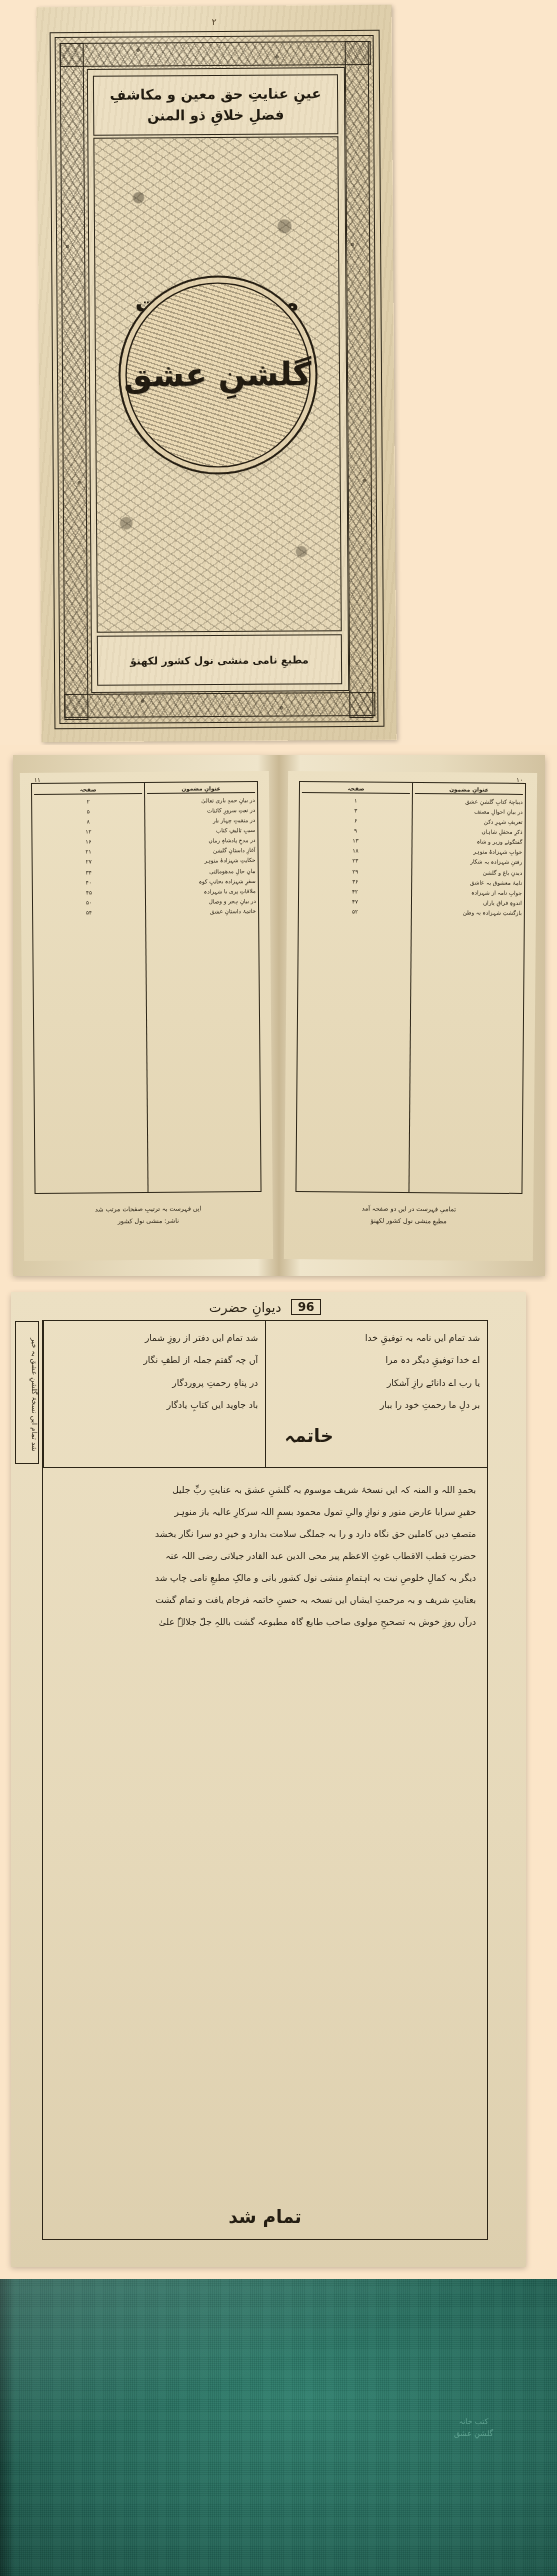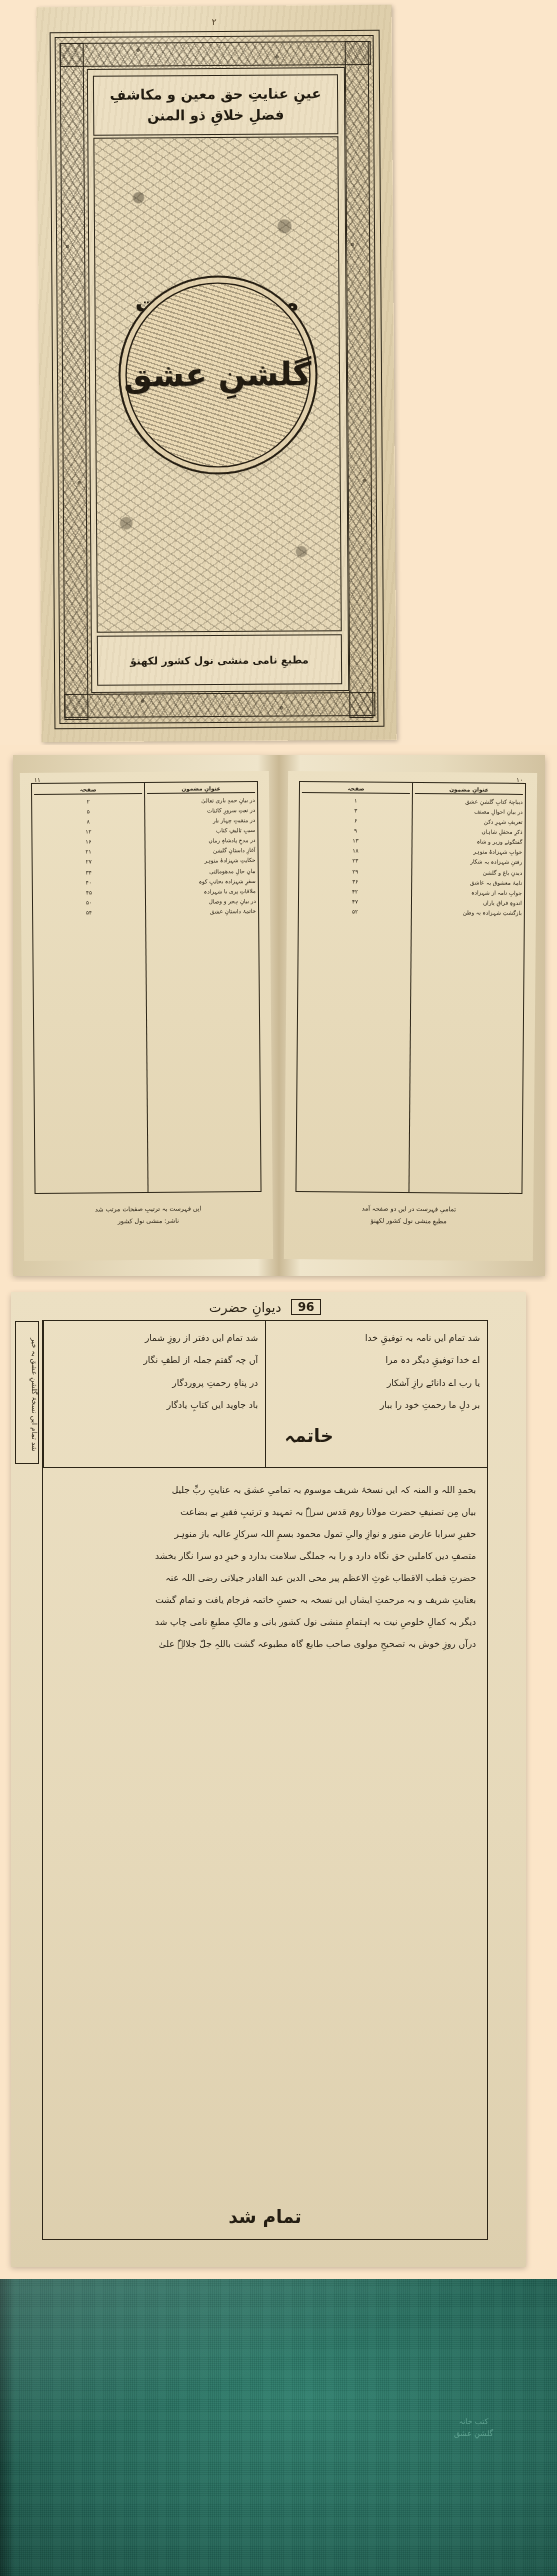--- a/index.html
+++ b/index.html
@@ -537,27 +537,26 @@
           <div class="p3-vcol">
             <div class="p3-vline">شد تمام ایں دفتر از روزِ شمار</div>
             <div class="p3-vline">آں چہ گفتم جملہ از لطفِ نگار</div>
             <div class="p3-vline">در پناہِ رحمتِ پروردگار</div>
             <div class="p3-vline">باد جاوید ایں کتابِ یادگار</div>
           </div>
           <div class="p3-khatima">خاتمہ</div>
         </div>
 
         <div class="p3-prose">
-          <div class="p3-pline">بحمدِ اللہ و المنہ کہ ایں نسخۂ شریف موسوم بہ تمامیِ عشق بہ عنایتِ ربِّ جلیل</div>
-          <div class="p3-pline">بیاں مِن تصنیفِ حضرت مولانا روم قدس سرہٗ بہ تمہید و ترتیبِ فقیرِ بے بضاعت</div>
+          <div class="p3-pline">بحمدِ اللہ و المنہ کہ ایں نسخۂ شریف موسوم بہ گلشنِ عشق بہ عنایتِ ربِّ جلیل</div>
           <div class="p3-pline">حقیرِ سرابا عارض منور و نوازِ والیِ تمول محمود بسمِ اللہ سرکارِ عالیہ باز منوہر</div>
           <div class="p3-pline">متصفِ دیں کاملین حق نگاہ دارد و را بہ جملگی سلامت بدارد و خیرِ دو سرا نگار بخشد</div>
           <div class="p3-pline">حضرتِ قطب الاقطاب غوثِ الاعظم پیر محی الدین عبد القادر جیلانی رضی اللہ عنہ</div>
+          <div class="p3-pline">دیگر بہ کمالِ خلوصِ نیت بہ اہتمامِ منشی نول کشور بانی و مالکِ مطبعِ نامی چاپ شد</div>
           <div class="p3-pline">بعنایتِ شریف و بہ مرحمتِ ایشاں ایں نسخہ بہ حسنِ خاتمہ فرجام یافت و تمام گشت</div>
-          <div class="p3-pline">دیگر بہ کمالِ خلوصِ نیت بہ اہتمامِ منشی نول کشور بانی و مالکِ مطبعِ نامی چاپ شد</div>
           <div class="p3-pline">درآں روزِ خوش بہ تصحیحِ مولوی صاحب طابع گاہ مطبوعہ گشت باللہِ جلّ جلالہٗ علیٰ</div>
           <div class="p3-tamam">تمام شد</div>
         </div>
 
       </div>
     </div>
   </div>
 
   <div class="seam" style="top:2276px"></div>
 

